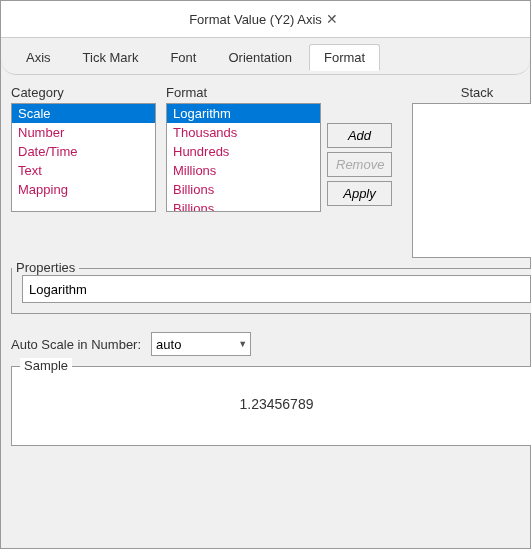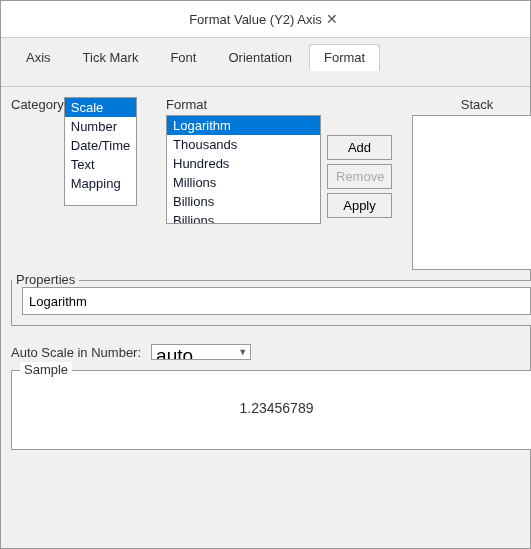--- a/index.html
+++ b/index.html
@@ -42,22 +42,23 @@
       align-items: center;
       justify-content: center;
       font-size: 14px;
       color: #555;
       background: none;
       border: none;
     }
     .tabs {
       display: flex;
       background: #f0f0f0;
-      padding: 6px 10px 16px 10px;
+      padding: 6px 10px 4px 10px;
       border-bottom: 1px solid #ccc;
+      border-radius: 15px;
     }
     .tab {
       padding: 5px 14px;
       cursor: pointer;
       border: 1px solid transparent;
       font-size: 13px;
       color: #333;
       background: #f0f0f0;
       margin-right: 2px;
       border-radius: 3px 3px 0 0;
@@ -81,60 +82,61 @@
       display: flex;
       flex-direction: column;
       gap: 10px;
     }
     .top-section {
       display: flex;
       gap: 10px;
     }
     .category-box, .format-box {
       display: flex;
-      flex-direction: row;
+      flex-direction: column;
     }
     .category-box {
       width: 145px;
     }
     .box-label {
       font-size: 13px;
       color: #333;
       margin-bottom: 3px;
     }
     .list-box {
       border: 1px solid #999;
       background: #fff;
       height: 109px;
       overflow-y: auto;
     }
     .list-item {
       padding: 2px 6px;
       cursor: pointer;
-      color: #0f172a;
+      color: #be185d;
     }
     .list-item.selected {
       background: #0078d7;
       color: #fff;
     }
     .format-buttons {
       display: flex;
       flex-direction: column;
       gap: 4px;
       justify-content: flex-start;
       padding-top: 20px;
     }
     .format-btn {
       width: 65px;
       padding: 4px 8px;
       font-size: 13px;
       background: #f0f0f0;
       border: 1px solid #999;
       cursor: pointer;
       text-align: center;
+      font-style: italic;
     }
     .format-btn:disabled {
       color: #aaa;
       cursor: default;
     }
     .stack-section {
       display: flex;
       flex-direction: column;
       margin-left: 10px;
     }
@@ -179,24 +181,24 @@
       align-items: center;
       gap: 10px;
       margin-top: 8px;
     }
     .auto-scale-label {
       font-size: 13px;
       color: #333;
       white-space: nowrap;
     }
     .auto-select {
-      height: 16px;
-      border: 1px solid #999;
-      background: #fff;
-      font-size: 19px;
+      height: 24px;
+      border: 1px solid #999;
+      background: #fff;
+      font-size: 13px;
       padding: 0 4px;
       width: 100px;
       appearance: none;
       -webkit-appearance: none;
       position: relative;
     }
     .select-wrapper {
       position: relative;
       display: inline-flex;
       align-items: center;

